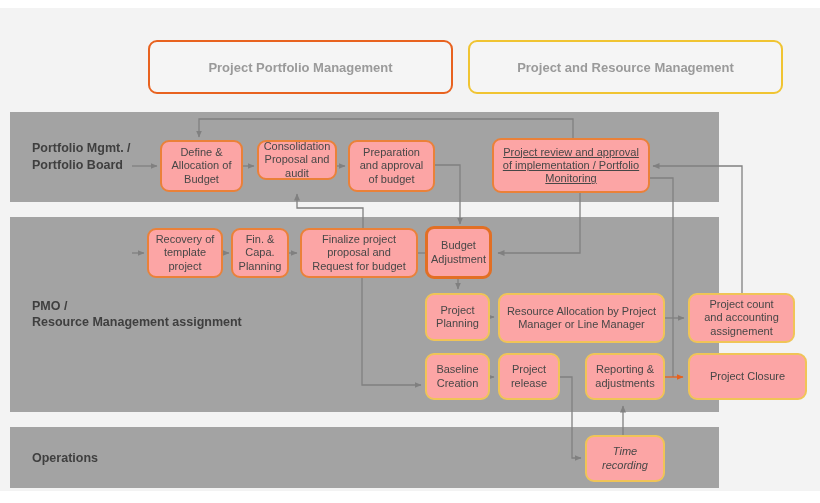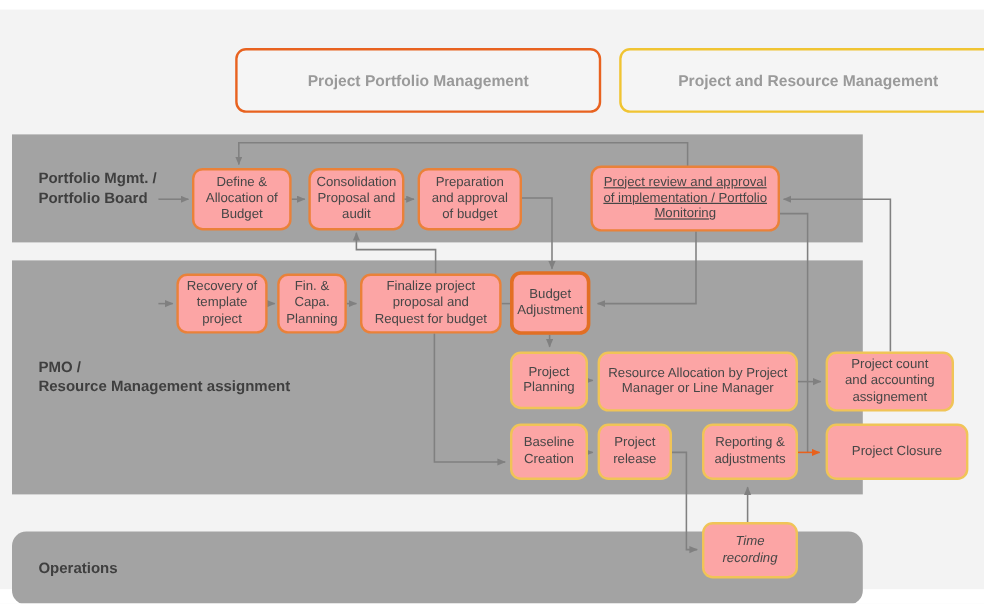--- a/index.html
+++ b/index.html
@@ -12,21 +12,21 @@
     position:absolute;left:10px;width:709px;background:#a3a3a3;
   }
   .lane-label{
     position:absolute;left:22px;top:50%;transform:translateY(-50%);
     font-size:12.5px;font-weight:bold;color:#3f3f3f;line-height:1.35;
     white-space:pre-line;
   }
   .hdr{
     position:absolute;top:40px;height:54px;border-radius:9px;background:#f5f5f5;
     display:flex;align-items:center;justify-content:center;
-    font-size:13px;font-weight:bold;color:#9a9a9a;box-sizing:border-box;margin-left:48px;
+    font-size:13px;font-weight:bold;color:#9a9a9a;box-sizing:border-box;
   }
   .hdr.ppm{left:148px;width:305px;border:2px solid #e8621f;}
   .hdr.prm{left:468px;width:315px;border:2px solid #f0c432;}
   .node{
     position:absolute;background:#fca5a5;border-radius:9px;box-sizing:border-box;
     display:flex;align-items:center;justify-content:center;text-align:center;
     font-size:11px;color:#474747;line-height:1.2;padding:2px 6px;z-index:3;
   }
   .node.orange{border:2px solid #ea8139;}
   .node.orange-bold{border:3px solid #e26f24;}
@@ -40,21 +40,21 @@
   <div id="bg"></div>
 
   <div class="lane" style="top:112px;height:90px;">
     <div class="lane-label">Portfolio Mgmt. /
 Portfolio Board</div>
   </div>
   <div class="lane" style="top:217px;height:195px;">
     <div class="lane-label">PMO /
 Resource Management assignment</div>
   </div>
-  <div class="lane" style="top:443px;height:61px;border-radius:12px;">
+  <div class="lane" style="top:427px;height:61px;">
     <div class="lane-label">Operations</div>
   </div>
 
   <svg class="wires" width="820" height="503">
     <defs>
       <marker id="ag" markerWidth="9" markerHeight="8" refX="6.5" refY="3" orient="auto" markerUnits="userSpaceOnUse">
         <path d="M0,0 L7,3 L0,6 Z" fill="#808080"></path>
       </marker>
       <marker id="ao" markerWidth="9" markerHeight="8" refX="6.5" refY="3" orient="auto" markerUnits="userSpaceOnUse">
         <path d="M0,0 L7,3 L0,6 Z" fill="#e8611c"></path>
@@ -88,21 +88,21 @@
   <div class="hdr ppm">
     <span>Project Portfolio Management</span>
   </div>
   <div class="hdr prm">
     <span>Project and Resource Management</span>
   </div>
 
   <div class="node orange" style="left:160px;top:140px;width:83px;height:52px;">
     <span>Define &amp; Allocation of Budget</span>
   </div>
-  <div class="node orange" style="left:257px;top:140px;width:80px;height:52px;">
+  <div class="node orange" style="left:257px;top:140px;width:80px;height:40px;">
     <span>Consolidation Proposal and audit</span>
   </div>
   <div class="node orange" style="left:348px;top:140px;width:87px;height:52px;">
     <span>Preparation and approval of budget</span>
   </div>
   <div class="node orange" style="left:492px;top:138px;width:158px;height:55px;text-decoration:underline;">
     <span>Project review and approval of implementation / Portfolio Monitoring</span>
   </div>
 
   <div class="node orange" style="left:147px;top:228px;width:76px;height:50px;">

